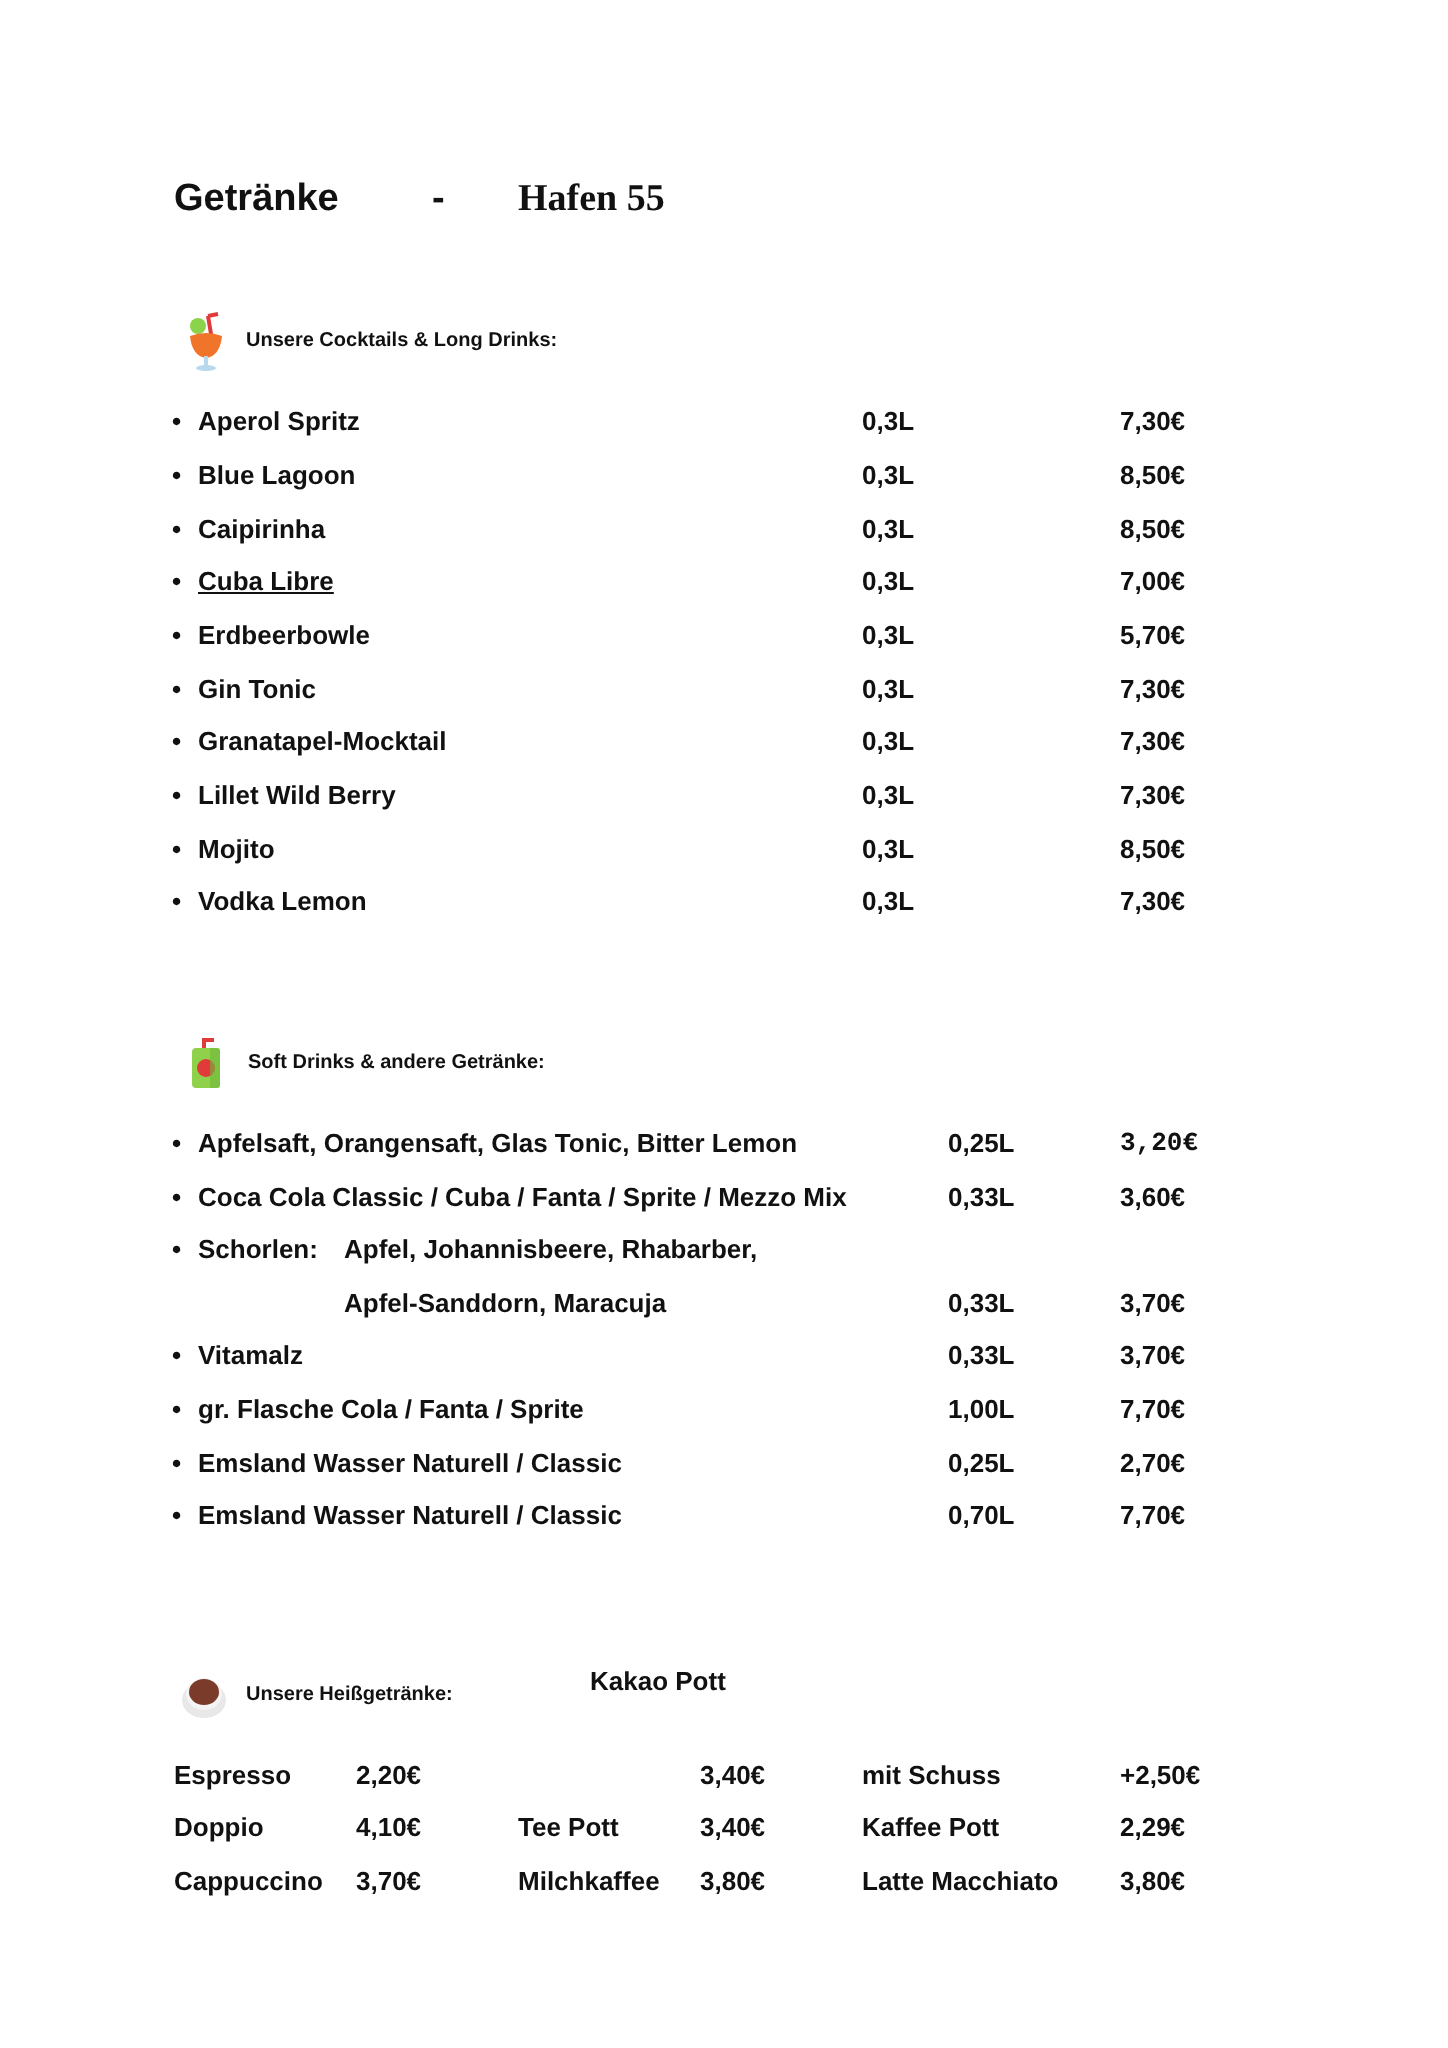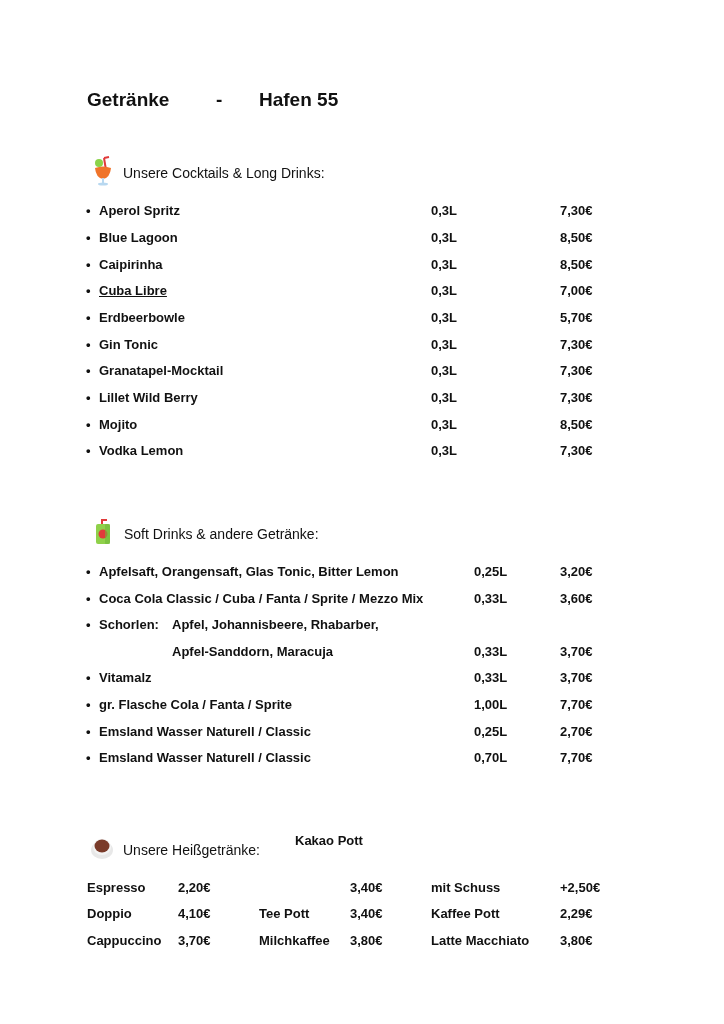--- a/index.html
+++ b/index.html
@@ -1,30 +1,30 @@
 <!DOCTYPE html>
 <html><head>
 <meta charset="utf-8">
 <style>
   html, body { margin: 0; padding: 0; background: #ffffff; }
   body { width: 724px; height: 1024px; position: relative; overflow: hidden;
          font-family: "Liberation Sans", sans-serif; color: #111111; }
   .abs { position: absolute; white-space: nowrap; }
   .title { font-size: 19px; font-weight: bold; top: 89px; }
-  .sec-head { font-size: 14px; font-weight: normal; }
+  .sec-head { font-size: 10px; font-weight: bold; }
   .item { font-size: 13px; font-weight: bold; }
   .bullet::before { content: "\2022"; position: absolute; left: -13px; }
   .icon { position: absolute; }
 </style>
 </head>
 <body>
 
 <div class="abs title" style="left:87px;">Getränke</div>
 <div class="abs title" style="left:216px;">-</div>
-<div class="abs title" style="left:259px;">Hafen 55</div>
+<div class="abs title" style="left:259px;font-family:Liberation Serif, serif;">Hafen 55</div>
 
 <svg class="icon" style="left:92px;top:156px;" width="22" height="30" viewBox="0 0 22 30">
   <circle cx="7" cy="7" r="4" fill="#8bd34a"></circle>
   <line x1="12" y1="2" x2="14" y2="14" stroke="#e03a3a" stroke-width="2"></line>
   <line x1="12" y1="2" x2="17" y2="1" stroke="#e03a3a" stroke-width="2"></line>
   <path d="M3 12 Q11 9 19 12 Q18 22 11 23 Q4 22 3 12 Z" fill="#f0742a"></path>
   <rect x="10" y="22" width="2" height="5" fill="#b8d8f0"></rect>
   <ellipse cx="11" cy="28" rx="5" ry="1.5" fill="#b8d8f0"></ellipse>
 </svg>
 <div class="abs sec-head" style="left:123px;top:165px;">Unsere Cocktails &amp; Long Drinks:</div>
@@ -88,21 +88,21 @@
   <rect x="3" y="6" width="14" height="20" rx="2" fill="#8fd14a"></rect>
   <circle cx="10" cy="16" r="4.5" fill="#e03a3a"></circle>
   <rect x="12" y="6" width="5" height="20" rx="1" fill="#6fb83a" opacity="0.6"></rect>
 </svg>
 <div class="abs sec-head" style="left:124px;top:526px;">Soft Drinks &amp; andere Getränke:</div>
 
 <div>
   <div>
     <div class="abs item bullet" style="left:99px;top:564px;">Apfelsaft, Orangensaft, Glas Tonic, Bitter Lemon</div>
     <div class="abs item" style="left:474px;top:564px;">0,25L</div>
-    <div class="abs item" style="left:560px;top:564px;">3,20€</div>
+    <div class="abs item" style="left:560px;top:564px;font-family:Liberation Mono, monospace;">3,20€</div>
   </div>
   <div>
     <div class="abs item bullet" style="left:99px;top:591px;">Coca Cola Classic / Cuba / Fanta / Sprite / Mezzo Mix</div>
     <div class="abs item" style="left:474px;top:591px;">0,33L</div>
     <div class="abs item" style="left:560px;top:591px;">3,60€</div>
   </div>
   <div>
     <div class="abs item bullet" style="left:99px;top:617px;">Schorlen:</div>
     <div class="abs item" style="left:172px;top:617px;">Apfel, Johannisbeere, Rhabarber,</div>
     <div class="abs item" style="left:172px;top:644px;">Apfel-Sanddorn, Maracuja</div>

